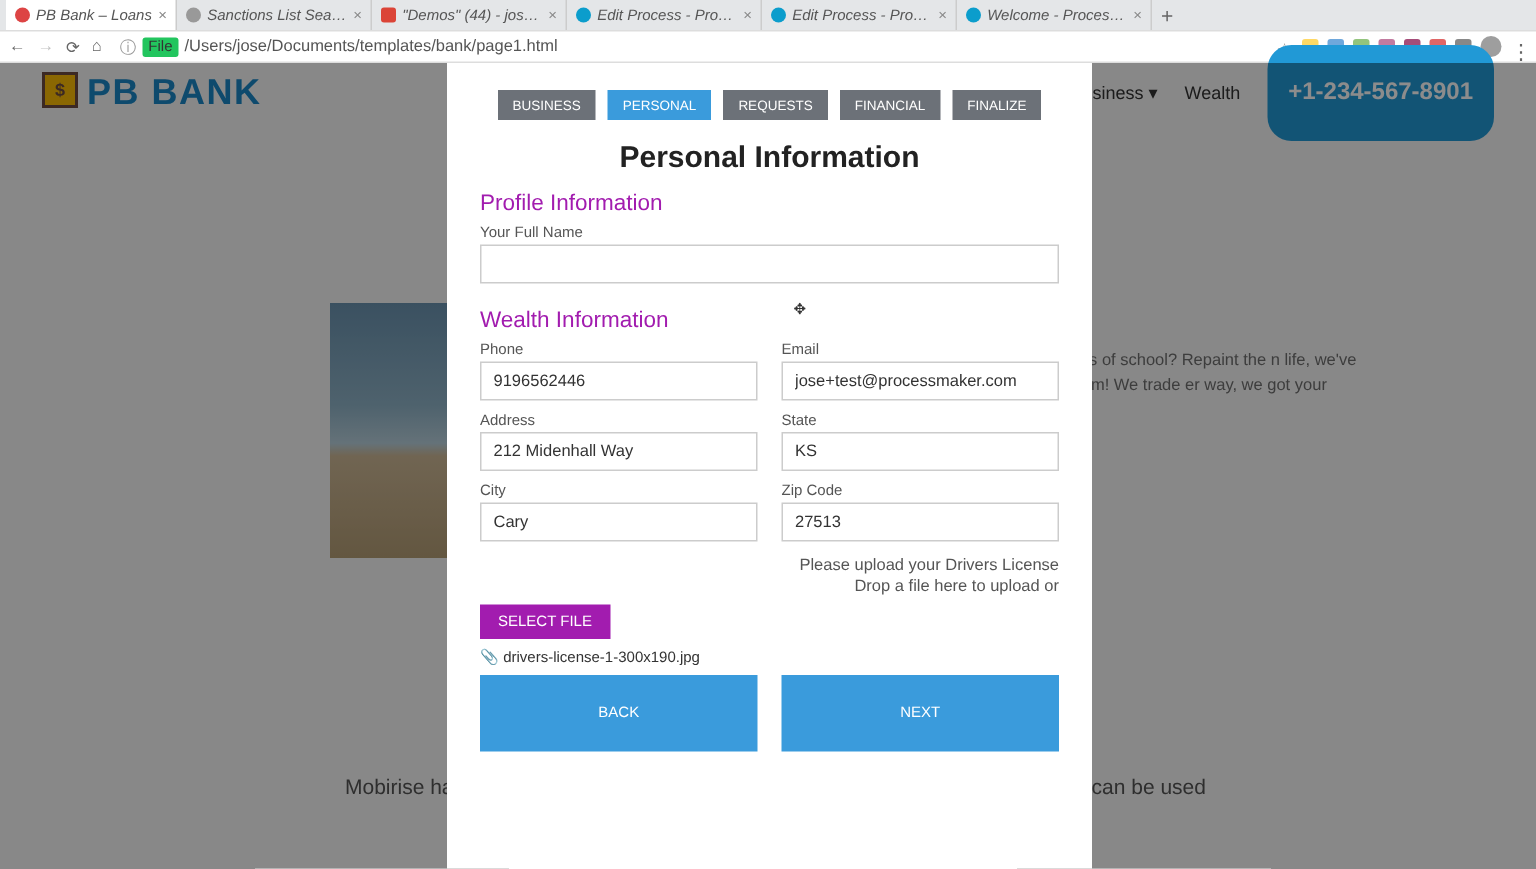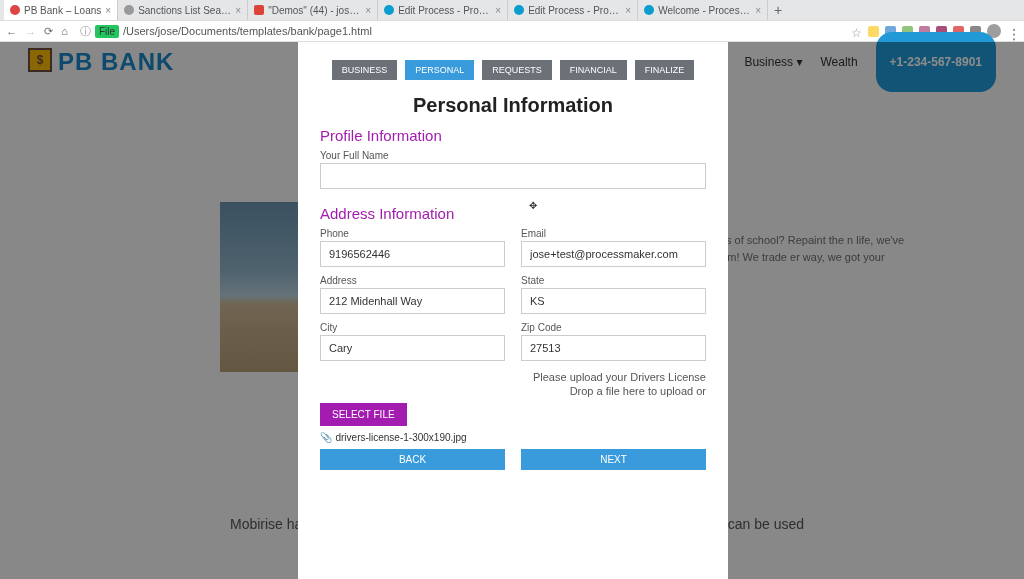--- a/index.html
+++ b/index.html
@@ -1,20 +1,20 @@
 <!DOCTYPE html>
 <html><head>
 <meta charset="utf-8">
 <style>
   * { box-sizing: border-box; margin: 0; padding: 0; }
   body { font-family: -apple-system, BlinkMacSystemFont, "Segoe UI", Arial, sans-serif; background: #f0f0f0; width: 1024px; height: 579px; overflow: hidden; font-size: 12px; }
 
   
   .tab-strip { height: 20px; background: #e4e6e8; display: flex; align-items: stretch; padding-left: 4px; }
-  .tab { display: flex; align-items: center; padding: 0 6px; font-size: 10px; color: #555; border-right: 1px solid #ccc; min-width: 0; max-width: 130px; gap: 4px; background: #e4e6e8; }
+  .tab { display: flex; align-items: center; padding: 0 6px; font-size: 10px; color: #555; border-right: 1px solid #ccc; min-width: 0; max-width: 130px; gap: 4px; background: #e4e6e8; font-style: italic; }
   .tab.active { background: #fff; }
   .tab .ti { white-space: nowrap; overflow: hidden; text-overflow: ellipsis; flex: 1; }
   .tab .favicon { width: 10px; height: 10px; background: #888; border-radius: 2px; flex-shrink: 0; }
   .tab .favicon.red { background: #d44; border-radius: 50%; }
   .tab .favicon.gray { background: #999; border-radius: 50%; }
   .tab .favicon.gmail { background: #db4437; }
   .tab .favicon.pm { background: #0b9dcc; border-radius: 50%; }
   .tab .x { color: #888; font-size: 10px; flex-shrink: 0; }
   .newtab { width: 20px; display: flex; align-items: center; justify-content: center; color: #666; font-size: 14px; }
 
@@ -41,21 +41,21 @@
   .overlay { position: absolute; inset: 0; background: rgba(0,0,0,0.45); }
 
   
   .site-header { position: absolute; top: 0; left: 0; right: 0; height: 40px; display: flex; align-items: center; padding: 0 28px; }
   .logo-area { display: flex; gap: 6px; }
   .logo-mark { width: 24px; height: 24px; background: linear-gradient(#fbbc05,#fbbc05); border: 2px solid #6d4c41; position: relative; }
   .logo-mark::after { content: "$"; position: absolute; inset: 0; display: flex; align-items: center; justify-content: center; font-weight: bold; color: #6d4c41; font-size: 12px; }
   .logo-text { font-size: 24px; font-weight: 800; color: #1a87c7; letter-spacing: 1px; }
   .topnav { margin-left: auto; display: flex; align-items: center; gap: 18px; font-size: 12px; }
   .topnav a { color: #333; }
-  .phone-pill { background: #2199d6; color: #fff; border-radius: 16px; padding: 23px 14px; font-size: 12px; font-weight: 600; }
+  .phone-pill { background: #2199d6; color: #fff; border-radius: 16px; padding: 23px 14px; font-size: 16px; font-weight: 600; }
 
   .bg-image { position: absolute; left: 220px; top: 160px; width: 100px; height: 170px; background: linear-gradient(to bottom, #6b93b0 0%, #8fb3c7 40%, #b8d0dc 55%, #cdb896 60%, #b59e76 100%); }
   .bg-text { position: absolute; left: 660px; top: 190px; right: 110px; color: #6f6f6f; font-size: 11px; line-height: 1.5; }
   .bg-footer-line { position: absolute; left: 230px; top: 474px; color: #555; font-size: 14px; }
 
   
   .modal { position: absolute; left: 298px; top: 0; width: 430px; height: 579px; background: #fff; padding: 18px 22px 0 22px; }
   .steps { display: flex; justify-content: center; gap: 8px; margin-bottom: 14px; }
   .step { font-size: 9px; padding: 5px 10px; color: #fff; background: #6c7178; border: none; cursor: pointer; }
   .step.active { background: #3a9bdc; }
@@ -64,21 +64,21 @@
   .field-label { font-size: 10px; color: #555; margin-bottom: 2px; display: block; }
   .field-input { width: 100%; border: 1px solid #ccc; padding: 5px 8px; font-size: 11px; color: #333; height: 26px; }
   .row { display: flex; gap: 16px; }
   .col { flex: 1; }
   .mb { margin-bottom: 8px; }
   .upload-text { font-size: 11px; color: #555; margin-top: 10px; text-align: right; }
   .select-file { background: #a21caf; color: #fff; border: none; padding: 6px 12px; font-size: 10px; margin: 6px 0; cursor: pointer; }
   .file-line { font-size: 10px; color: #333; margin-bottom: 6px; display: flex; align-items: center; gap: 3px; }
   .clip { font-size: 10px; }
   .btn-row { display: flex; gap: 16px; margin-top: 4px; }
-  .btn { flex: 1; background: #3a9bdc; color: #fff; border: none; padding: 5px 0; font-size: 10px; cursor: pointer; }
+  .btn { flex: 1; background: #3a9bdc; color: #fff; border: none; padding: 20px 0; font-size: 10px; cursor: pointer; }
   .cursor-mid { position: absolute; left: 529px; top: 158px; font-size: 10px; color: #333; }
 </style>
 </head>
 <body>
 
 <div class="tab-strip">
   <div class="tab active">
     <span class="favicon red"></span>
     <span class="ti">PB Bank – Loans</span>
     <span class="x">×</span>
@@ -169,21 +169,21 @@
     </div>
 
     <h1>Personal Information</h1>
 
     <h2>Profile Information</h2>
     <div class="mb">
       <label class="field-label">Your Full Name</label>
       <input class="field-input" value="" style="">
     </div>
 
-    <h2 style="margin-top:16px">Address Information</h2>
+    <h2 style="margin-top:16px">Wealth Information</h2>
 
     <div class="row mb">
       <div class="col">
         <label class="field-label">Phone</label>
         <input class="field-input" value="9196562446" style="">
       </div>
       <div class="col">
         <label class="field-label">Email</label>
         <input class="field-input" value="jose+test@processmaker.com" style="">
       </div>

